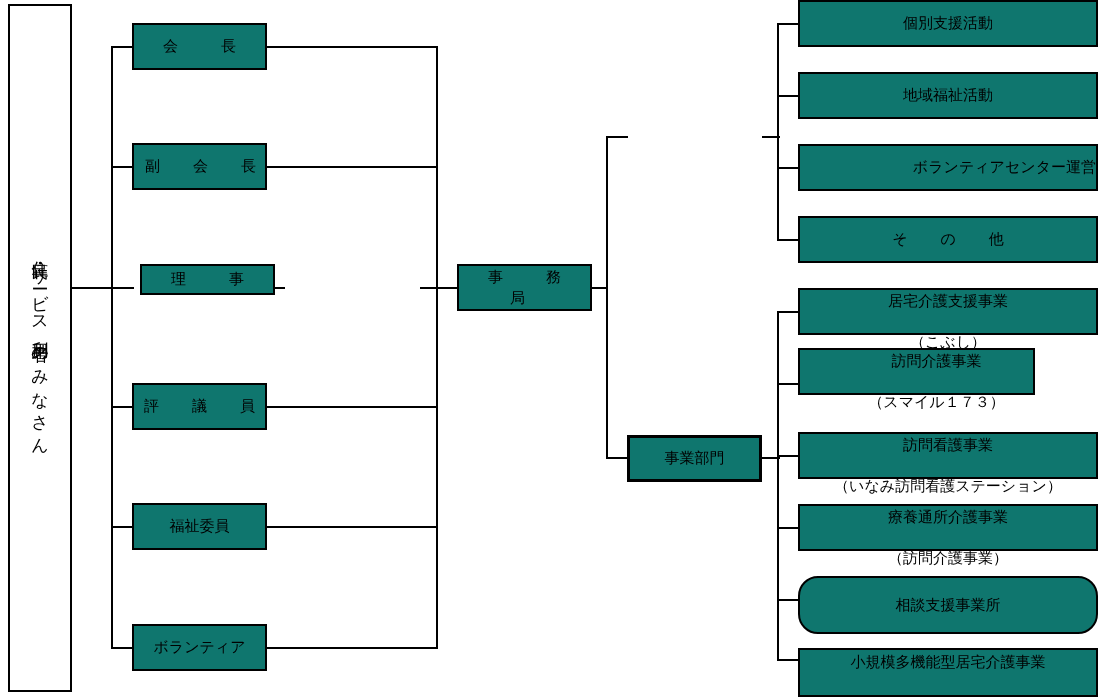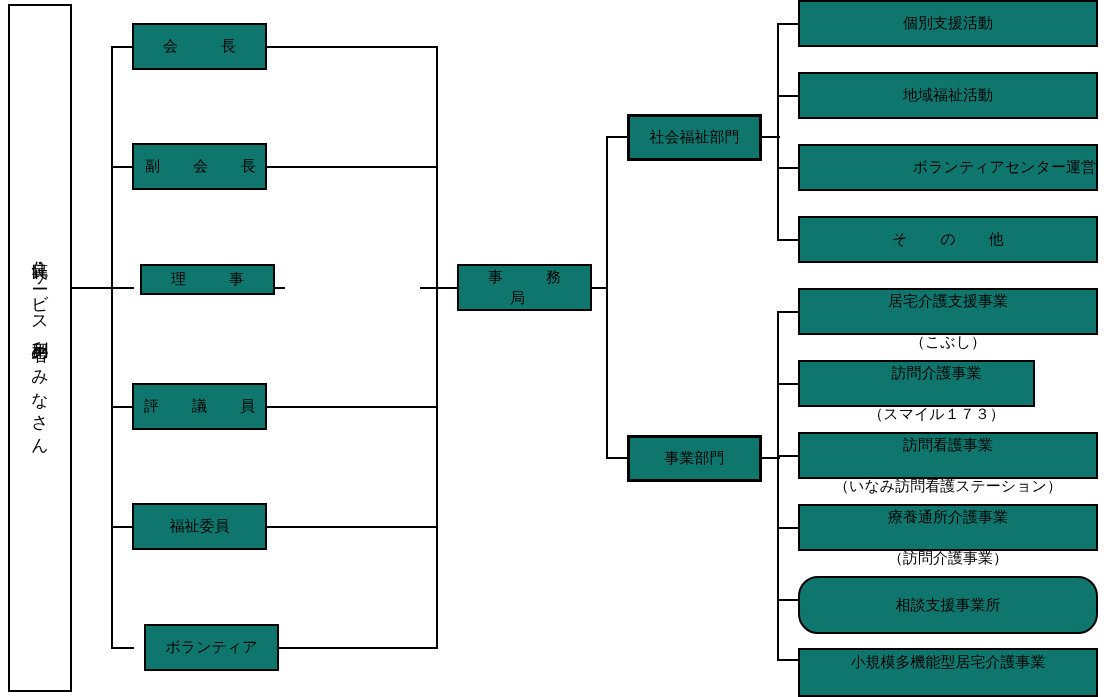--- a/index.html
+++ b/index.html
@@ -97,21 +97,21 @@
   </div>
 
   <div class="box thin sp1" style="left:132px; top:383px; width:135px; height:47px;">
     <span>評　議　員</span>
   </div>
 
   <div class="box thin" style="left:132px; top:503px; width:135px; height:47px;">
     <span>福祉委員</span>
   </div>
 
-  <div class="box thin" style="left:144px; top:624px; width:135px; height:47px;">
+  <div class="box thin" style="left:132px; top:624px; width:135px; height:47px;">
     <span>ボランティア</span>
   </div>
 
   <div class="ln hl" style="left:267px; top:287px; width:18px; height:2px;"></div>
 
 
   <div class="ln vl" style="left:436px; top:46px; width:2px; height:603px;"></div>
 
   <div class="ln hl" style="left:267px; top:46px; width:171px; height:2px;"></div>
   <div class="ln hl" style="left:267px; top:166px; width:171px; height:2px;"></div>
@@ -125,23 +125,20 @@
   <div class="box thin sp2" style="left:457px; top:264px; width:135px; height:47px;">
     <span>事　務　局</span>
   </div>
 
   <div class="ln hl" style="left:592px; top:287px; width:16px; height:2px;"></div>
   <div class="ln vl" style="left:606px; top:137px; width:2px; height:322px;"></div>
 
   <div class="ln hl" style="left:606px; top:136px; width:22px; height:2px;"></div>
   <div class="ln hl" style="left:606px; top:457px; width:22px; height:2px;"></div>
 
-  <div class="box heavy" style="left:627px; top:114px; width:135px; height:47px;">
-    <span>社会福祉部門</span>
-  </div>
 
   <div class="box heavy" style="left:627px; top:435px; width:135px; height:47px;">
     <span>事業部門</span>
   </div>
 
   <div class="ln hl" style="left:762px; top:136px; width:18px; height:2px;"></div>
   <div class="ln vl" style="left:777px; top:23px; width:2px; height:218px;"></div>
 
   <div class="ln hl" style="left:777px; top:23px; width:22px; height:2px;"></div>
   <div class="ln hl" style="left:777px; top:95px; width:22px; height:2px;"></div>
@@ -174,21 +171,21 @@
   <div class="ln hl" style="left:777px; top:599px; width:22px; height:2px;"></div>
   <div class="ln hl" style="left:777px; top:659px; width:22px; height:2px;"></div>
 
   <div class="box thin" style="left:798px; top:288px; width:300px; height:47px;">
     <span>
       <span>居宅介護支援事業</span><br>
       <span>（こぶし）</span>
     </span>
   </div>
 
-  <div class="box thin" style="left:798px; top:360px; width:237px; height:47px;padding-left:40px;">
+  <div class="box thin" style="left:798px; top:348px; width:237px; height:47px;padding-left:40px;">
     <span>
       <span>訪問介護事業</span><br>
       <span>（スマイル１７３）</span>
     </span>
   </div>
 
   <div class="box thin" style="left:798px; top:432px; width:300px; height:47px;">
     <span>
       <span>訪問看護事業</span><br>
       <span>（いなみ訪問看護ステーション）</span>

